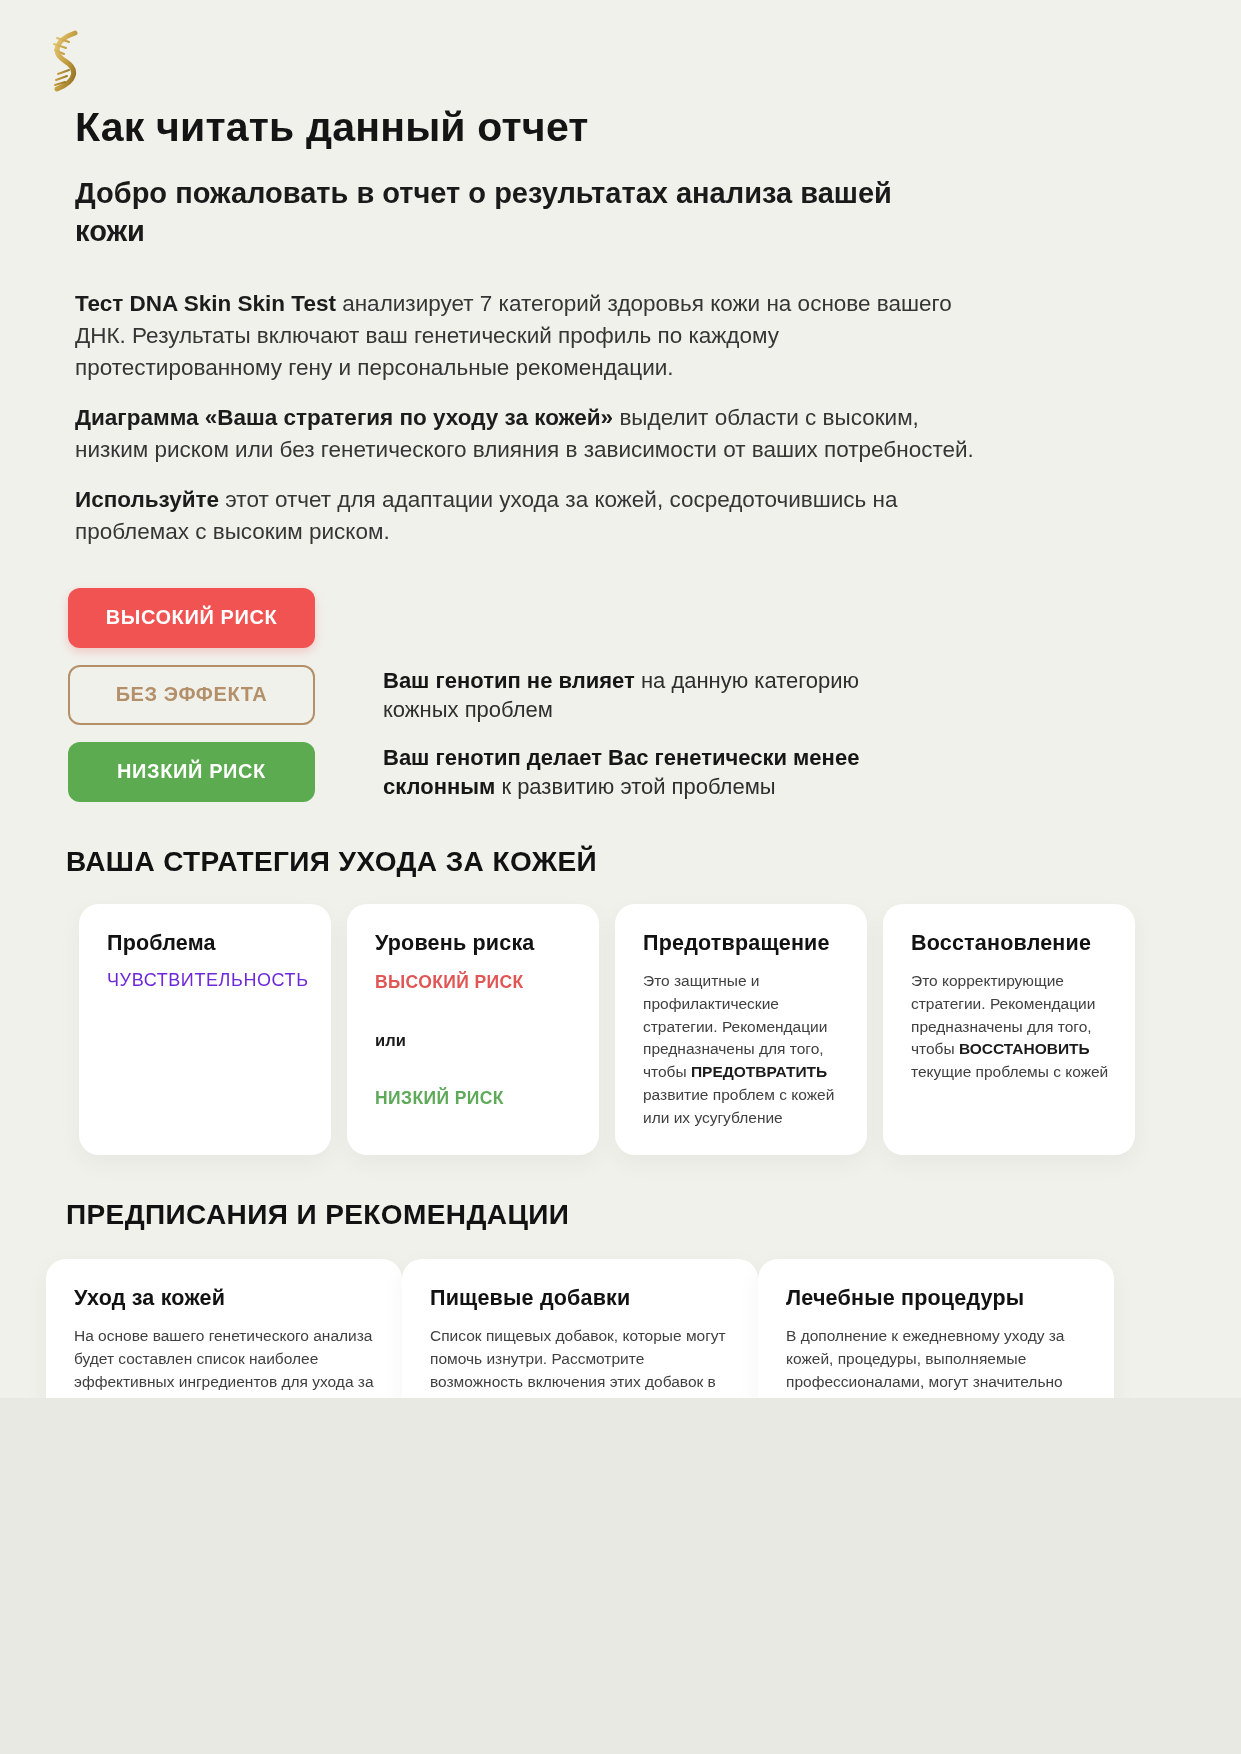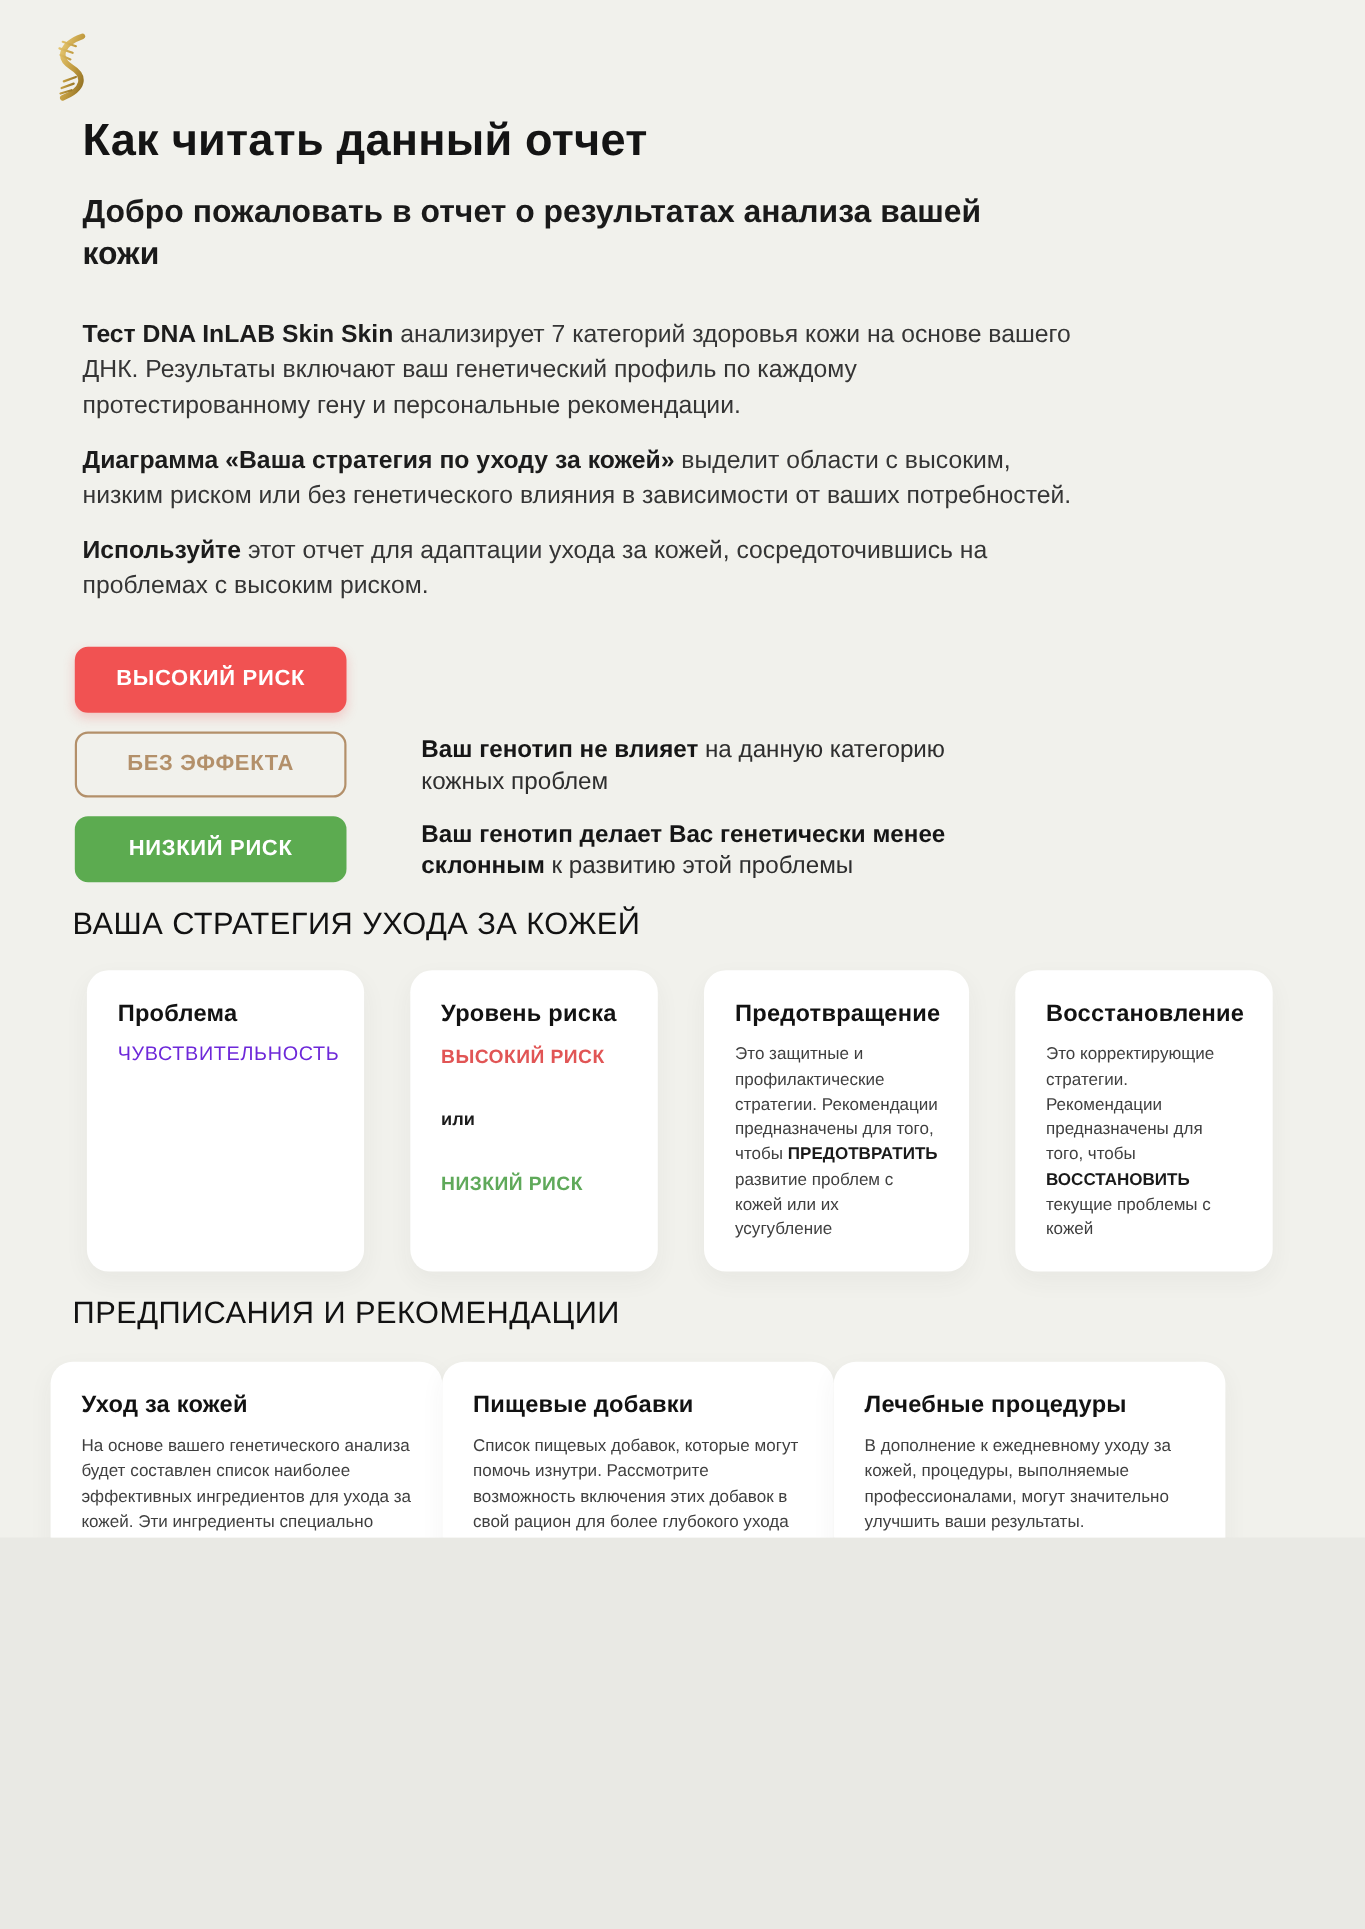--- a/index.html
+++ b/index.html
@@ -51,26 +51,26 @@
   .badge-high{background:var(--high-risk);color:#ffffff;box-shadow:0 4px 10px rgba(241,82,82,.25);}
   .badge-none{background:transparent;border:2.5px solid var(--no-effect);color:var(--no-effect);text-align:center;}
   .badge-low{background:var(--low-risk);color:#ffffff;}
   .legend-desc{
     margin-left:68px;max-width:478px;
     font-size:22px;line-height:1.32;color:#2e2e2e;
   }
   .legend-desc b{color:#161616;}
   
   .section-heading{
-    margin:22px 84px 0 66px;
-    font-size:28px;font-weight:400;color:#121212;letter-spacing:.4px;
+    margin:44px 84px 0 66px;
+    font-size:28px;font-weight:700;color:#121212;letter-spacing:.4px;
   }
   
   .cards{display:flex;align-items:stretch;}
-  .cards.strategy-cards{margin:26px 84px 0 45px;gap:42px;padding-left:34px;}
+  .cards.strategy-cards{margin:26px 84px 0 45px;gap:16px;padding-left:34px;}
   .cards.rx-cards{margin:28px 91px 0 46px;}
   .card{
     background:#ffffff;border-radius:20px;
     box-shadow:0 8px 22px rgba(60,60,50,.05);
     padding:27px 26px 26px 28px;
   }
   .strategy-cards .card{width:252px;min-height:240px;}
   .rx-cards .card{width:356px;min-height:326px;}
   .card-title{font-size:21.5px;font-weight:700;color:#121212;margin-bottom:14px;letter-spacing:.2px;}
   .card-body{font-size:15.5px;line-height:1.47;color:#3f3f3f;}
@@ -102,21 +102,21 @@
       </linearGradient>
     </defs>
     <path d="M30 3 C10 10, 7 23, 20 31 C33 39, 32 51, 12 59" fill="none" stroke="url(#gold)" stroke-width="5" stroke-linecap="round"></path>
     <path d="M12 8 L24 12 M9 14 L21 18 M10 20 L19 24 M24 40 L13 44 M22 46 L11 50 M20 52 L10 55" stroke="url(#gold)" stroke-width="2" stroke-linecap="round" fill="none"></path>
   </svg>
 
   <h1 class="title">Как читать данный отчет</h1>
   <h2 class="subtitle">Добро пожаловать в отчет о результатах анализа вашей кожи</h2>
 
   <div class="intro">
-    <p><b>Тест DNA InLAB Skin Skin</b><span> анализирует 7 категорий здоровья кожи на основе вашего ДНК. Результаты включают ваш генетический профиль по каждому протестированному гену и персональные рекомендации.</span></p>
+    <p><b>Тест DNA Skin Skin Test</b><span> анализирует 7 категорий здоровья кожи на основе вашего ДНК. Результаты включают ваш генетический профиль по каждому протестированному гену и персональные рекомендации.</span></p>
     <p><b>Диаграмма «Ваша стратегия по уходу за кожей»</b><span> выделит области с высоким, низким риском или без генетического влияния в зависимости от ваших потребностей.</span></p>
     <p><b>Используйте</b><span> этот отчет для адаптации ухода за кожей, сосредоточившись на проблемах с высоким риском.</span></p>
   </div>
 
   <div class="legend">
     <div class="legend-row">
       <div class="badge badge-high">ВЫСОКИЙ РИСК</div>
     </div>
     <div class="legend-row">
       <div class="badge badge-none">БЕЗ ЭФФЕКТА</div>

